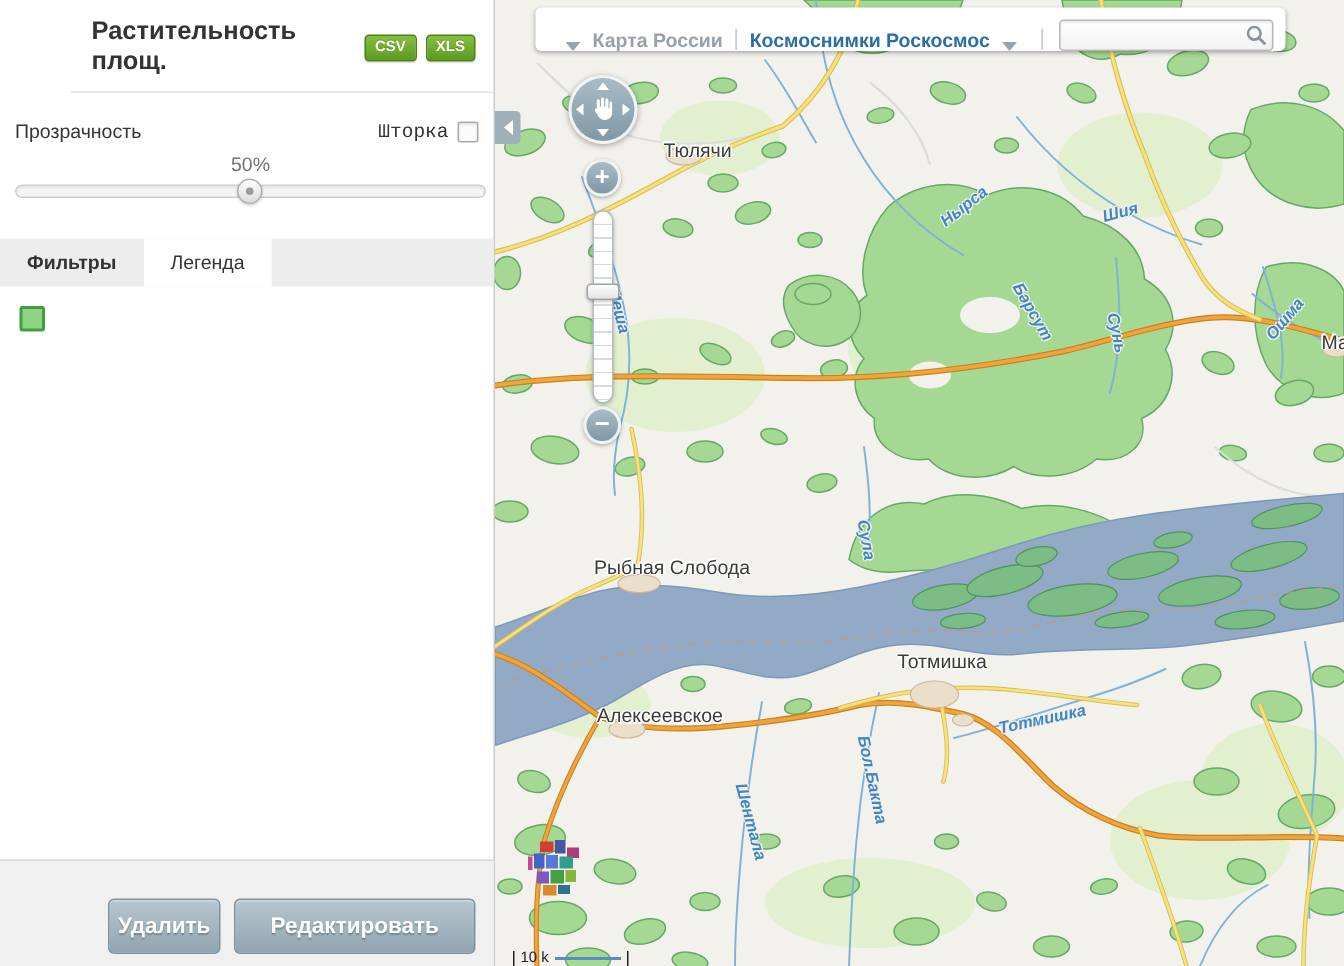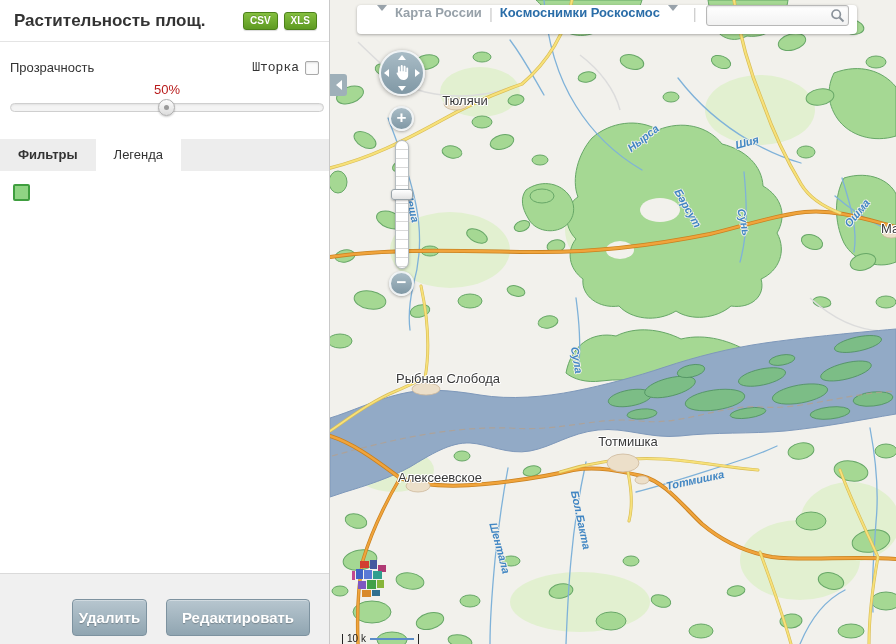--- a/index.html
+++ b/index.html
@@ -2,35 +2,35 @@
 <html><head>
 <meta charset="utf-8">
 <style>
   * { margin:0; padding:0; box-sizing:border-box; }
   html,body { width:896px; height:644px; overflow:hidden; background:#fff;
     font-family:"Liberation Sans", sans-serif; }
 
   
   #sidebar { position:absolute; left:0; top:0; width:330px; height:644px;
     background:#fff; border-right:1px solid #c9c9c9; }
-  .sb-header { display:flex; align-items:flex-start; justify-content:space-between;
-    padding:11px 12px 10px 14px; border-bottom:1px solid #e4e4e4; }
+  .sb-header { display:flex; align-items:center; justify-content:space-between;
+    padding:11px 12px 10px 14px; border-bottom:1px solid #e4e4e4;margin-left:47px; }
   .sb-title { font-size:17px; font-weight:bold; color:#333; }
   .badges { display:flex; gap:6px; padding-top:1px;padding-left:24px; }
   .badge { display:inline-block; font-size:10px; font-weight:bold; color:#fff;
     padding:2px 6px 3px; border-radius:3px; cursor:pointer;
     background:linear-gradient(#84bf3f,#5e9a22); border:1px solid #4c811a;
     text-shadow:0 -1px 0 rgba(0,0,0,.2); box-shadow:0 1px 1px rgba(0,0,0,.15); }
   .opacity-sec { padding:18px 10px 0; }
   .op-row { display:flex; align-items:center; justify-content:space-between;gap:39px; }
   .op-label, .curtain-label { font-size:13px; color:#333; }
   .curtain-wrap { display:flex; align-items:center; gap:6px;font-family:Liberation Mono, monospace; }
   .cb { width:14px; height:14px; background:#fbfbfb; border:1px solid #a9a9a9;
     border-radius:2px; box-shadow:inset 0 1px 2px rgba(0,0,0,.12); cursor:pointer; }
-  .sl-value { text-align:center; font-size:13px; color:#b91c1c; margin-top:7px; width:314px; }
+  .sl-value { text-align:center; font-size:13px; color:#737373; margin-top:7px; width:314px; }
   .sl-track { position:relative; margin:6px 0 0; width:314px; height:9px;
     background:#f4f4f4; border:1px solid #cfcfcf; border-radius:5px;
     box-shadow:inset 0 1px 2px rgba(0,0,0,.08); cursor:pointer; }
   .sl-thumb { position:absolute; top:-5px; left:50%; width:17px; height:17px;
     margin-left:-9px; border-radius:50%; background:linear-gradient(#fdfdfd,#dcdcdc);
     border:1px solid #aeaeae; box-shadow:0 1px 2px rgba(0,0,0,.2); cursor:pointer; }
   .sl-thumb::after { content:""; position:absolute; left:5px; top:5px; width:5px;
     height:5px; border-radius:50%; background:#9a9a9a; }
   .tabstrip { display:flex; margin-top:27px; background:#ededed; }
   .tab { padding:8px 18px 9px; font-size:13px; color:#333; cursor:pointer; }
@@ -39,31 +39,31 @@
   .legend-content { padding:13px; }
   .swatch { width:17px; height:17px; border-radius:2px; }
   .sb-footer { position:absolute; left:0; bottom:0; width:329px; height:71px;
     background:#f0f0f0; border-top:1px solid #dadada; }
   .gray-btn { position:absolute; top:25px; height:37px; border-radius:4px;
     background:linear-gradient(#b7c6cf,#90a5b1); border:1px solid #7d929f;
     color:#fff; font-weight:bold; font-size:15px; cursor:pointer;
     text-shadow:0 1px 1px rgba(0,0,0,.25); box-shadow:inset 0 1px 0 rgba(255,255,255,.35);
     font-family:"Liberation Sans", sans-serif; }
   #btn-delete { left:32px; width:75px;margin-left:40px; }
-  #btn-edit { left:166px; width:144px; }
+  #btn-edit { left:156px; width:161px; }
 
   
   #map { position:absolute; left:330px; top:0; width:566px; height:644px;
     overflow:hidden; background:#f2f1ec; }
   #map-svg { position:absolute; left:0; top:0; }
 
   
   .layer-bar { position:absolute; left:27px; top:5px; width:500px; height:29px;
     background:#fff; border-radius:4px; box-shadow:0 1px 3px rgba(0,0,0,.3);
-    display:flex; align-items:flex-start; padding:0 8px 0 12px; z-index:30; }
+    display:flex; align-items:flex-end; padding:0 8px 0 12px; z-index:30; }
   .chev { width:0; height:0; border-left:5px solid transparent;
     border-right:5px solid transparent; border-top:6px solid #98a2aa;
     margin:0 8px; cursor:pointer; flex:none; }
   .base-layer { font-size:13px; font-weight:bold; color:#97a1a9; cursor:pointer; white-space:nowrap; }
   .active-layer { font-size:13px; font-weight:bold; color:#2a6da8; cursor:pointer; white-space:nowrap; }
   .vsep { color:#ccc; font-size:15px; margin:0 7px; }
   .search-wrap { position:relative; flex:1; margin-left:2px; }
   .search-input { width:100%; height:21px; border:1px solid #b8b8b8; border-radius:3px;
     background:linear-gradient(#fff,#f2f2f2); box-shadow:inset 0 1px 2px rgba(0,0,0,.1);
     padding:0 24px 0 6px; font-size:12px; font-family:"Liberation Sans", sans-serif; outline:none; }

